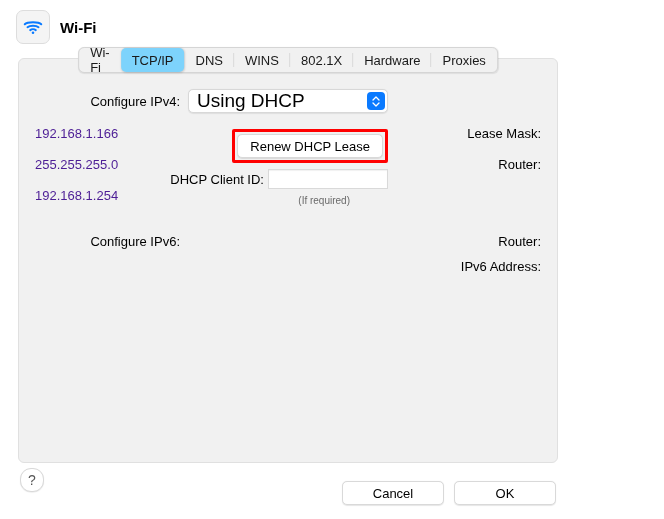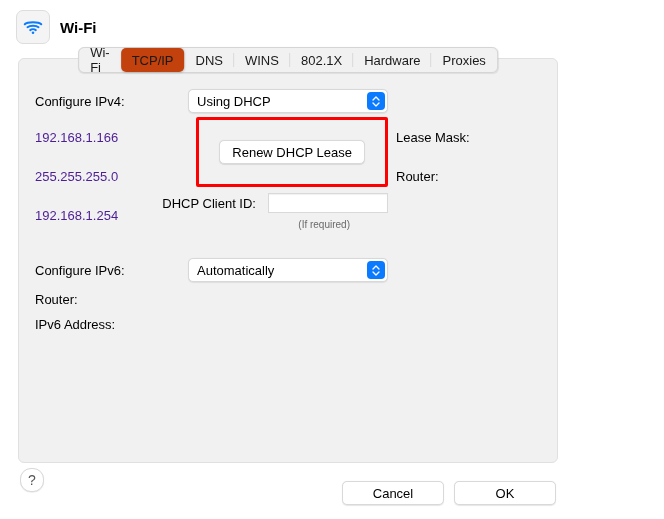--- a/index.html
+++ b/index.html
@@ -97,21 +97,21 @@
     content: "";
     position: absolute;
     right: 0;
     top: 5px;
     bottom: 5px;
     width: 1px;
     background: #d9d9d9;
   }
 
   .tab.active {
-    background: #c2410c;
+    background: #7dd3fc;
     border-radius: 5px;
     box-shadow: 0 0.5px 2px rgba(0,0,0,0.15);
     z-index: 1;
   }
   .tab.active::after { display:none; }
   .tab.active + .tab::before { display:none; }
   .tab.hide-right-sep::after { display:none; }
 
   
   .form {
@@ -121,21 +121,21 @@
     right: 16px;
     bottom: 14px;
     display: grid;
     grid-template-columns: 145px 200px 1fr;
     column-gap: 8px;
     row-gap: 10px;
     align-content: start;
   }
 
   .label {
-    text-align: left;
+    text-align: right;
     align-self: center;
     color: #000;
     font-size: 13px;
   }
 
   .value {
     align-self: center;
     font-size: 13px;
     color: #4c1d95;
   }
@@ -149,21 +149,21 @@
   .popup {
     position: relative;
     height: 22px;
     background: #ffffff;
     border: 0.5px solid #d8d8d8;
     border-radius: 5px;
     box-shadow: 0 0.5px 1px rgba(0,0,0,0.08);
     display: flex;
     align-items: center;
     padding: 0 26px 0 8px;
-    font-size: 13px;
+    font-size: 19px;
     color:#000;
   }
   .popup .chevrons {
     position: absolute;
     right: 2px;
     top: 2px;
     bottom: 2px;
     width: 18px;
     background: #0a7aff;
     border-radius: 4px;
@@ -192,28 +192,29 @@
     font-size: 13px;
     display:flex;
     align-items:center;
     white-space: nowrap;
     box-shadow: 0 0.5px 1px rgba(0,0,0,0.1);
   }
 
   .highlight {
     border: 3px solid #ff0000;
     border-radius: 2px;
-    padding: 20px;
+    padding: 2px;
     display:inline-block;
+    margin-top:12px;
   }
 
   .dhcp-row {
     display: flex;
     align-items: center;
-    gap: 12px;
+    gap: 4px;
   }
   .dhcp-label {
     font-size: 13px;
     color:#000;
     white-space: nowrap;
   }
   .dhcp-input {
     width: 120px;
     height: 20px;
     background: #ffffff;
@@ -324,31 +325,20 @@
 
       <div class="label">Lease Mask:</div>
       <div class="value">255.255.255.0</div>
 
       <div class="label">Router:</div>
       <div class="value">192.168.1.254</div>
 
       <div class="section-gap"></div>
 
       <div class="label">Configure IPv6:</div>
-      <div class="popup">
-        <span>Automatically</span>
-        <span class="chevrons">
-          <svg viewBox="0 0 8 5">
-              <path d="M1 4 L4 1 L7 4" stroke="#fff" stroke-width="1.3" fill="none" stroke-linecap="round" stroke-linejoin="round"></path>
-            </svg>
-          <svg viewBox="0 0 8 5">
-              <path d="M1 1 L4 4 L7 1" stroke="#fff" stroke-width="1.3" fill="none" stroke-linecap="round" stroke-linejoin="round"></path>
-            </svg>
-        </span>
-      </div>
       <div></div>
 
       <div class="label">Router:</div>
       <div class="value"></div>
       <div></div>
 
       <div class="label">IPv6 Address:</div>
       <div class="value"></div>
       <div></div>
 

